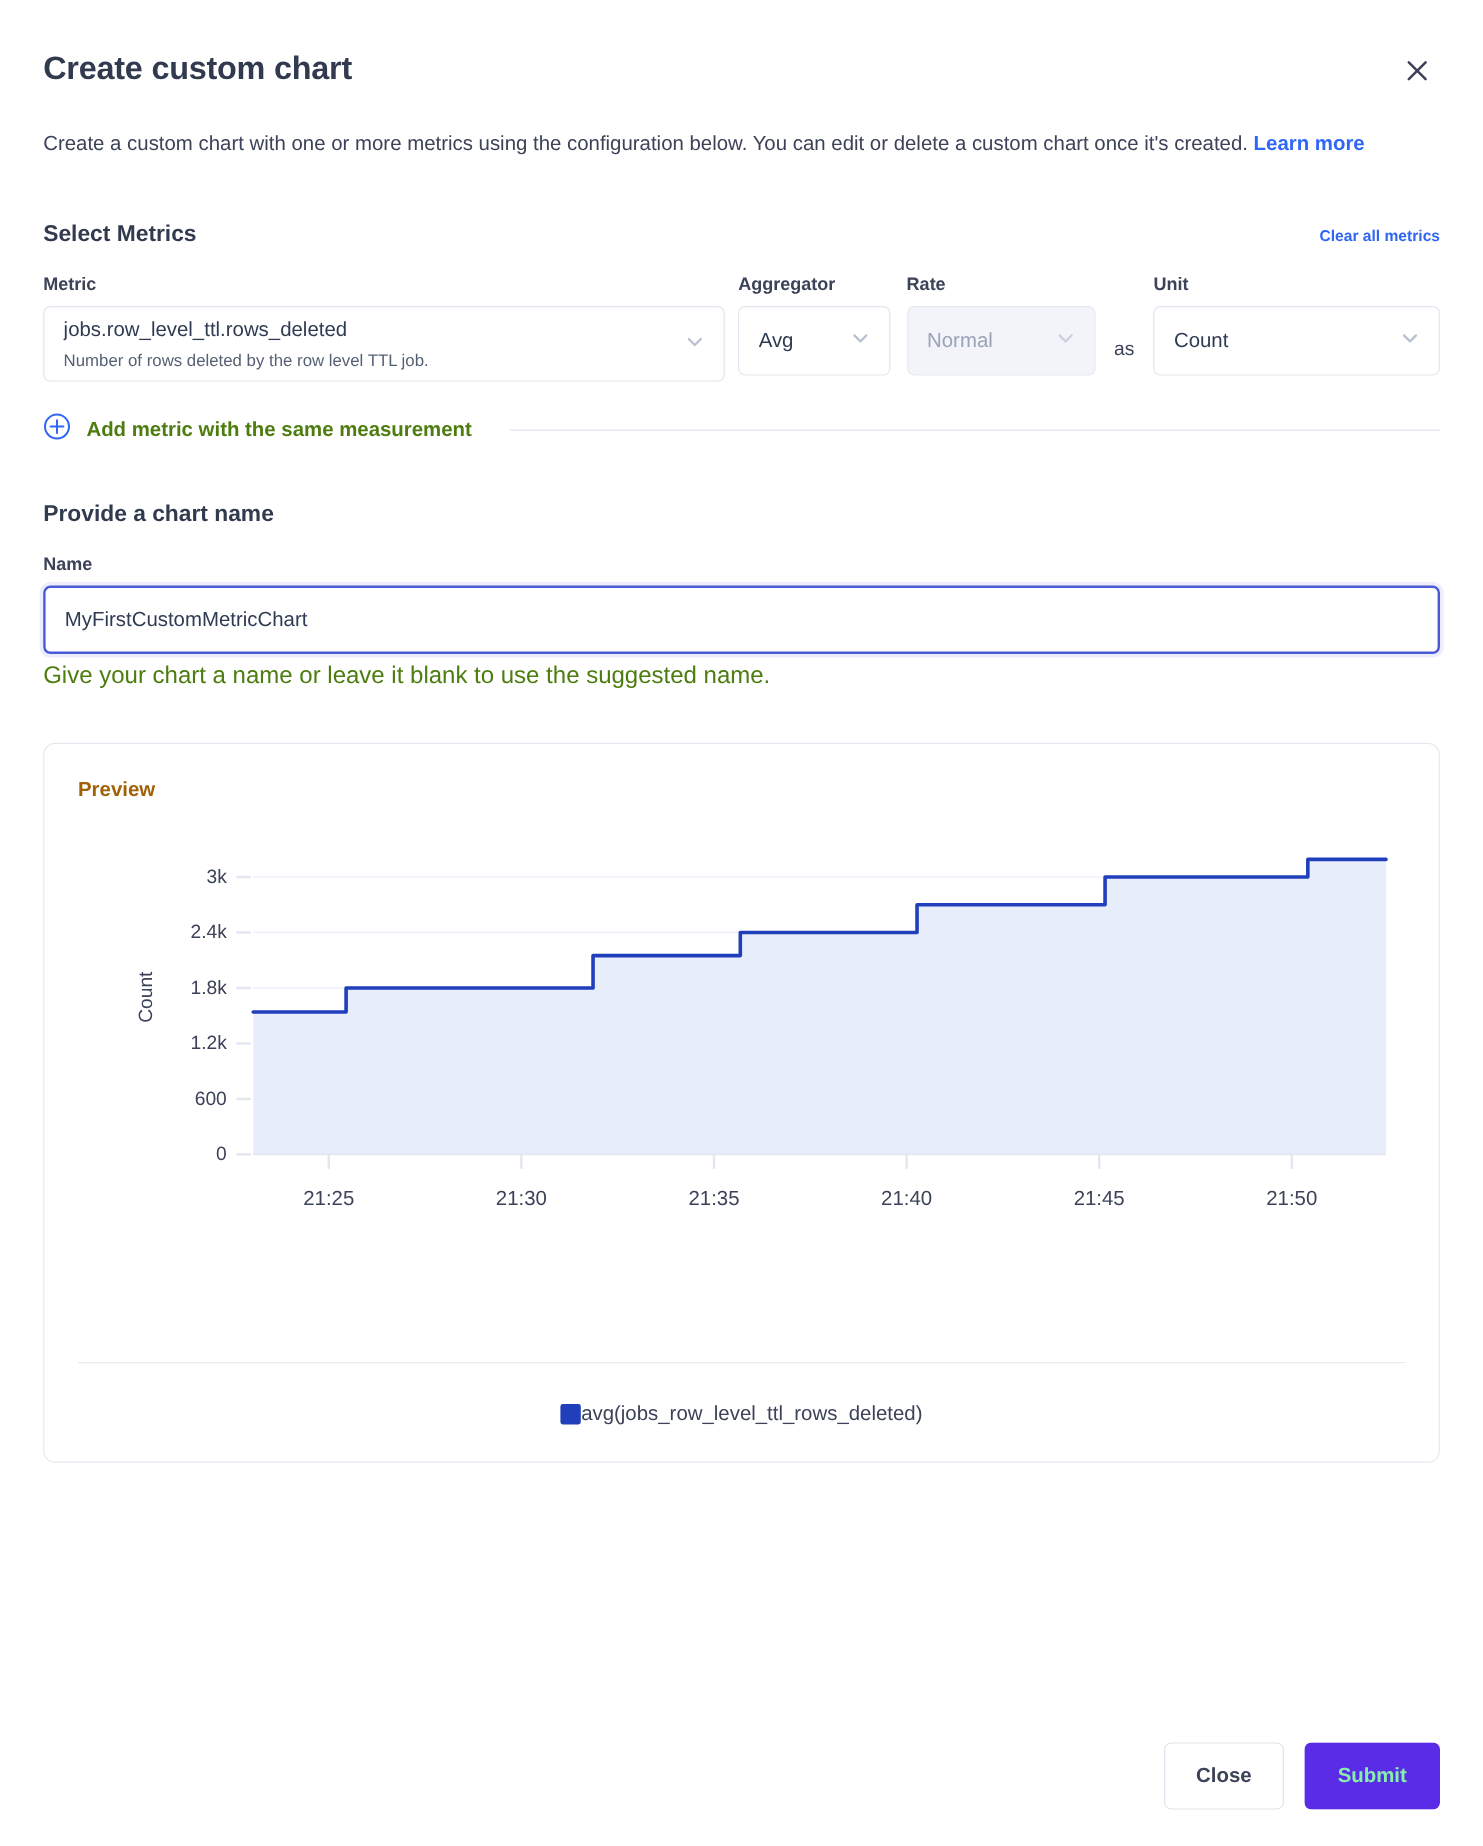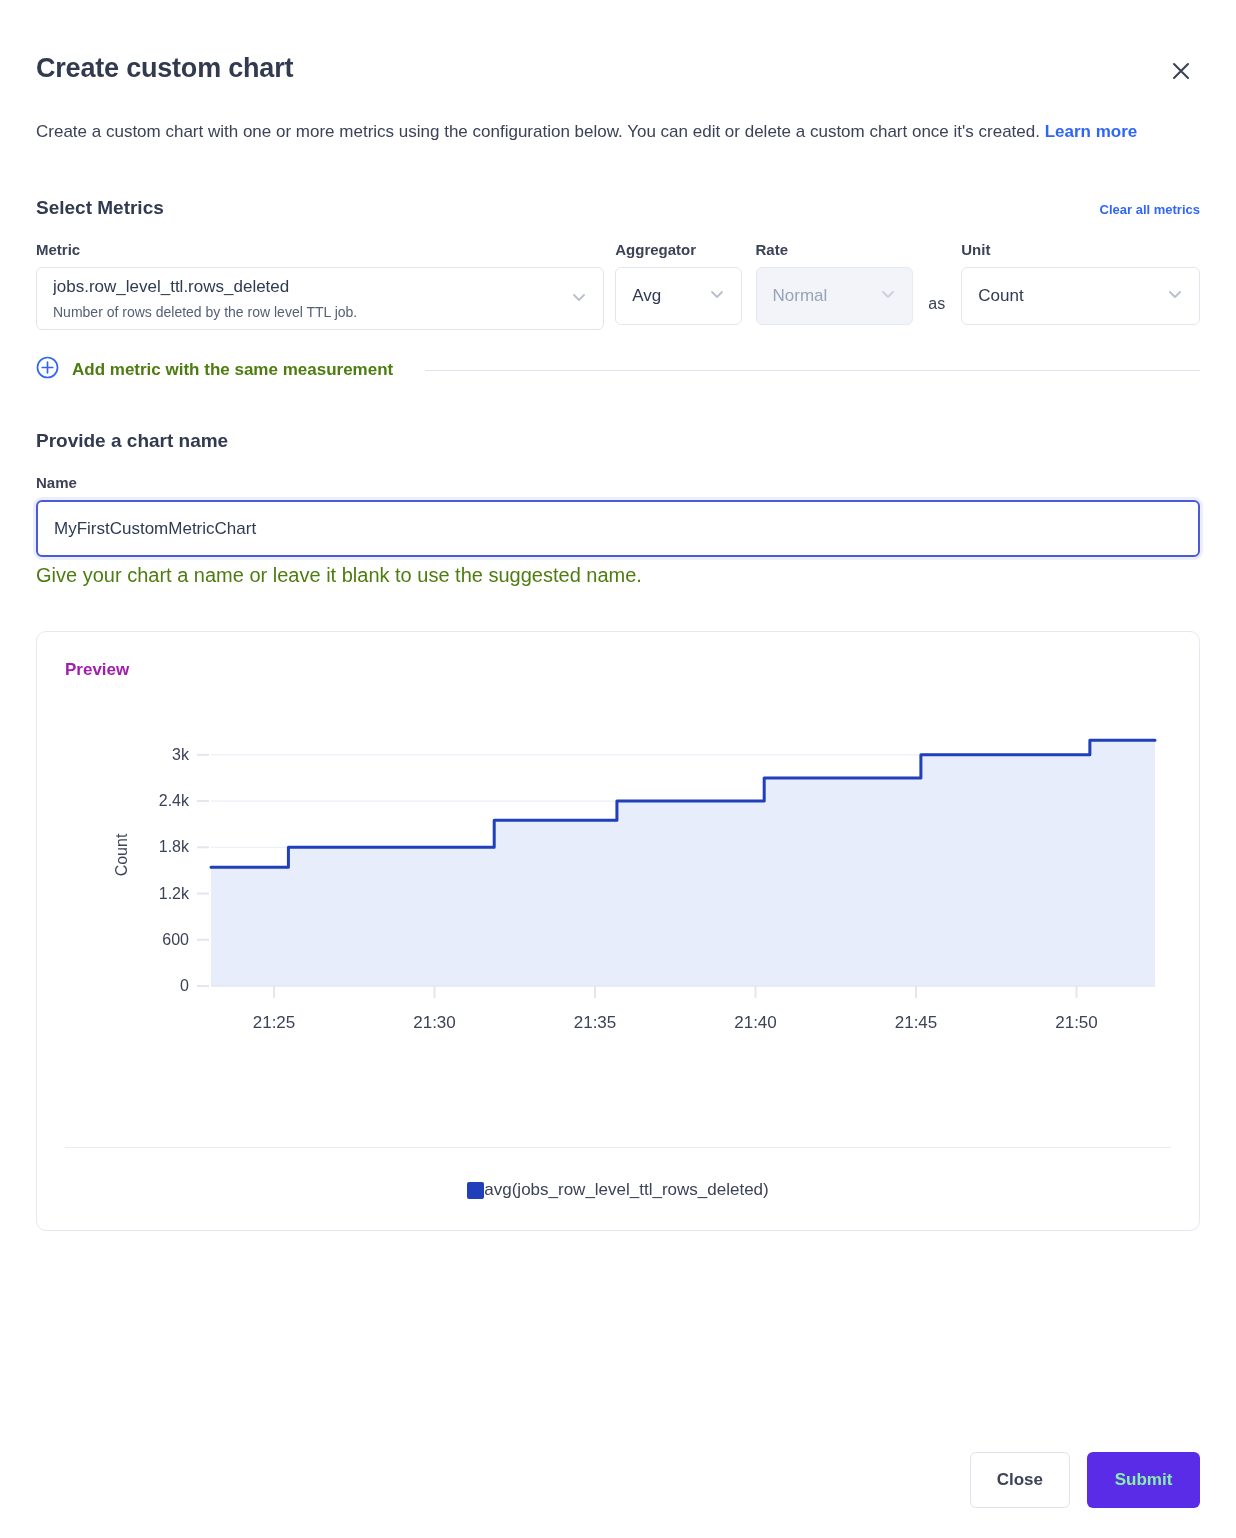--- a/index.html
+++ b/index.html
@@ -15,23 +15,23 @@
 
   .modal {
     position: relative;
     width: 1236px;
     height: 1538px;
     padding: 0 36px;
   }
 
   
   .modal-header {
-    padding-top: 52px;
-    display: flex;
-    align-items: flex-start;
+    padding-top: 40px;
+    display: flex;
+    align-items: center;
     justify-content: space-between;
   }
   .modal-title {
     font-size: 27px;
     font-weight: bold;
     color: #313a4e;
     letter-spacing: -0.2px;
     line-height: 1.2;
     margin: 0;
   }
@@ -200,22 +200,22 @@
     border: 1px solid #e4e8f0;
     border-radius: 10px;
     background: #ffffff;
     height: 600px;
     padding: 28px 28px 0 28px;
     position: relative;
   }
   .preview-title {
     font-size: 17px;
     font-weight: bold;
-    color: #a21caf;
-    margin: 0 0 16px 0;
+    color: #a16207;
+    margin: 0 0 4px 0;
   }
   .chart-wrap {
     position: relative;
     width: 100%;
     height: 470px;
   }
   .chart-svg { display: block; }
 
   .legend-sep {
     position: absolute;

